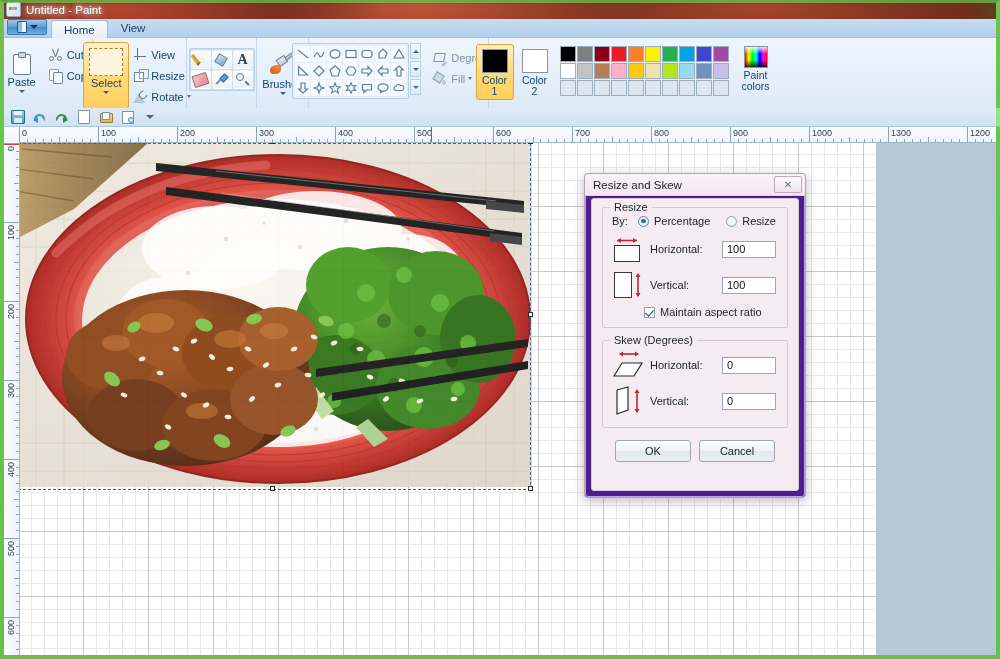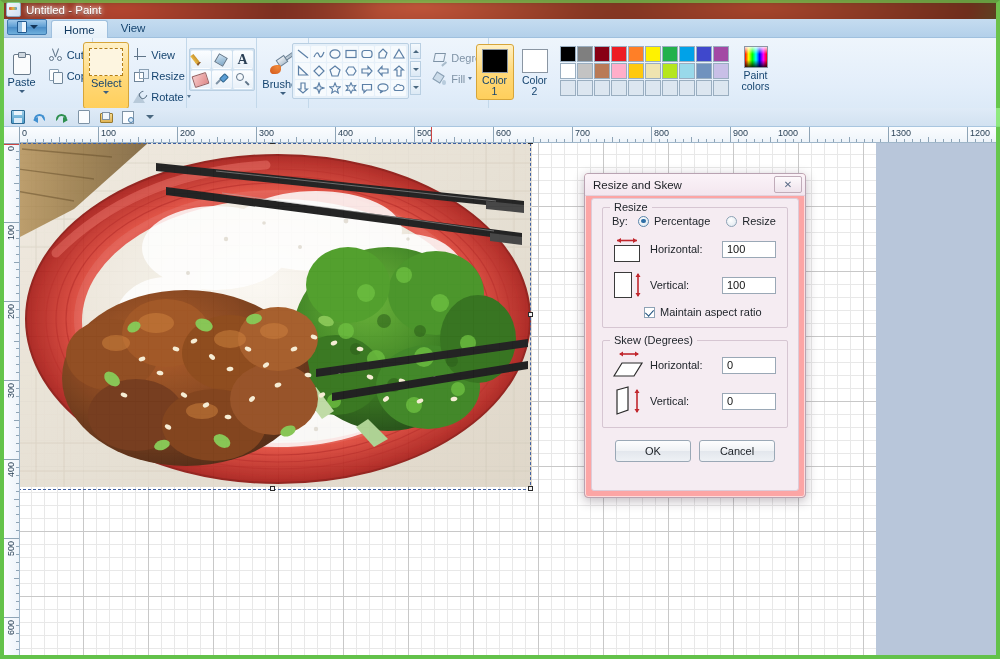--- a/index.html
+++ b/index.html
@@ -245,21 +245,21 @@
   }
   
   #photo-wrap{position:absolute;left:-3px;top:1px;width:516px;height:344px;}
   #photo{position:absolute;left:0;top:0;width:516px;height:344px;opacity:.93;}
   #photo .layer{position:absolute;left:0;top:0;right:0;bottom:0;}
   #sel-marquee{position:absolute;left:-3px;top:0px;width:518px;height:347px;
     border:1px dashed #4060a0;box-sizing:border-box;pointer-events:none;}
   .handle{position:absolute;width:5px;height:5px;background:#f4f4f4;border:1px solid #2a2a2a;box-sizing:border-box;}
   
   #dialog{position:absolute;left:584px;top:173px;width:220px;height:323px;z-index:40;
-    background:#fca5a5;border:1px solid #b9a3b2;border-radius:4px;
+    background:#4c1d95;border:1px solid #b9a3b2;border-radius:4px;
     box-shadow:0 3px 12px rgba(40,20,40,.30),0 0 0 1px rgba(255,255,255,.6) inset;
     font-size:11px;color:#20252b;}
   #dlg-title{height:21px;display:flex;align-items:center;justify-content:space-between;
     padding:0 3px 0 8px;
     background:linear-gradient(180deg,#fbf3f8 0%,#f3e6ef 100%);
     border-radius:3px 3px 0 0;border-bottom:1px solid #e2d2dd;}
   #dlg-title-text{font-size:11.5px;color:#1c1f24;}
   #dlg-close{width:26px;height:15px;border:1px solid #c0acb9;border-radius:2px;
     background:linear-gradient(180deg,#fdfafc,#efe3ec);
     display:flex;align-items:center;justify-content:center;font-size:10px;color:#5a6b86;
@@ -755,21 +755,21 @@
     <div class="rtick" style="left: 733.9px; bottom: 0px; width: 1px; height: 3px;"></div>
     <div class="rtick" style="left: 741.8px; bottom: 0px; width: 1px; height: 3px;"></div>
     <div class="rtick" style="left: 749.7px; bottom: 0px; width: 1px; height: 3px;"></div>
     <div class="rtick" style="left: 757.6px; bottom: 0px; width: 1px; height: 3px;"></div>
     <div class="rtick" style="left: 765.5px; bottom: 0px; width: 1px; height: 5px;"></div>
     <div class="rtick" style="left: 773.4px; bottom: 0px; width: 1px; height: 3px;"></div>
     <div class="rtick" style="left: 781.3px; bottom: 0px; width: 1px; height: 3px;"></div>
     <div class="rtick" style="left: 789.2px; bottom: 0px; width: 1px; height: 3px;"></div>
     <div class="rtick" style="left: 797.1px; bottom: 0px; width: 1px; height: 3px;"></div>
     <div class="rtick" style="left: 805px; top: 0px; width: 1px; height: 15px;"></div>
-    <div class="rlbl" style="left: 774px; top: 1px;">1000</div>
+    <div class="rlbl" style="left: 808px; top: 1px;">1000</div>
     <div class="rtick" style="left: 812.9px; bottom: 0px; width: 1px; height: 3px;"></div>
     <div class="rtick" style="left: 820.8px; bottom: 0px; width: 1px; height: 3px;"></div>
     <div class="rtick" style="left: 828.7px; bottom: 0px; width: 1px; height: 3px;"></div>
     <div class="rtick" style="left: 836.6px; bottom: 0px; width: 1px; height: 3px;"></div>
     <div class="rtick" style="left: 844.5px; bottom: 0px; width: 1px; height: 5px;"></div>
     <div class="rtick" style="left: 852.4px; bottom: 0px; width: 1px; height: 3px;"></div>
     <div class="rtick" style="left: 860.3px; bottom: 0px; width: 1px; height: 3px;"></div>
     <div class="rtick" style="left: 868.2px; bottom: 0px; width: 1px; height: 3px;"></div>
     <div class="rtick" style="left: 876.1px; bottom: 0px; width: 1px; height: 3px;"></div>
     <div class="rtick" style="left: 884px; top: 0px; width: 1px; height: 15px;"></div>

